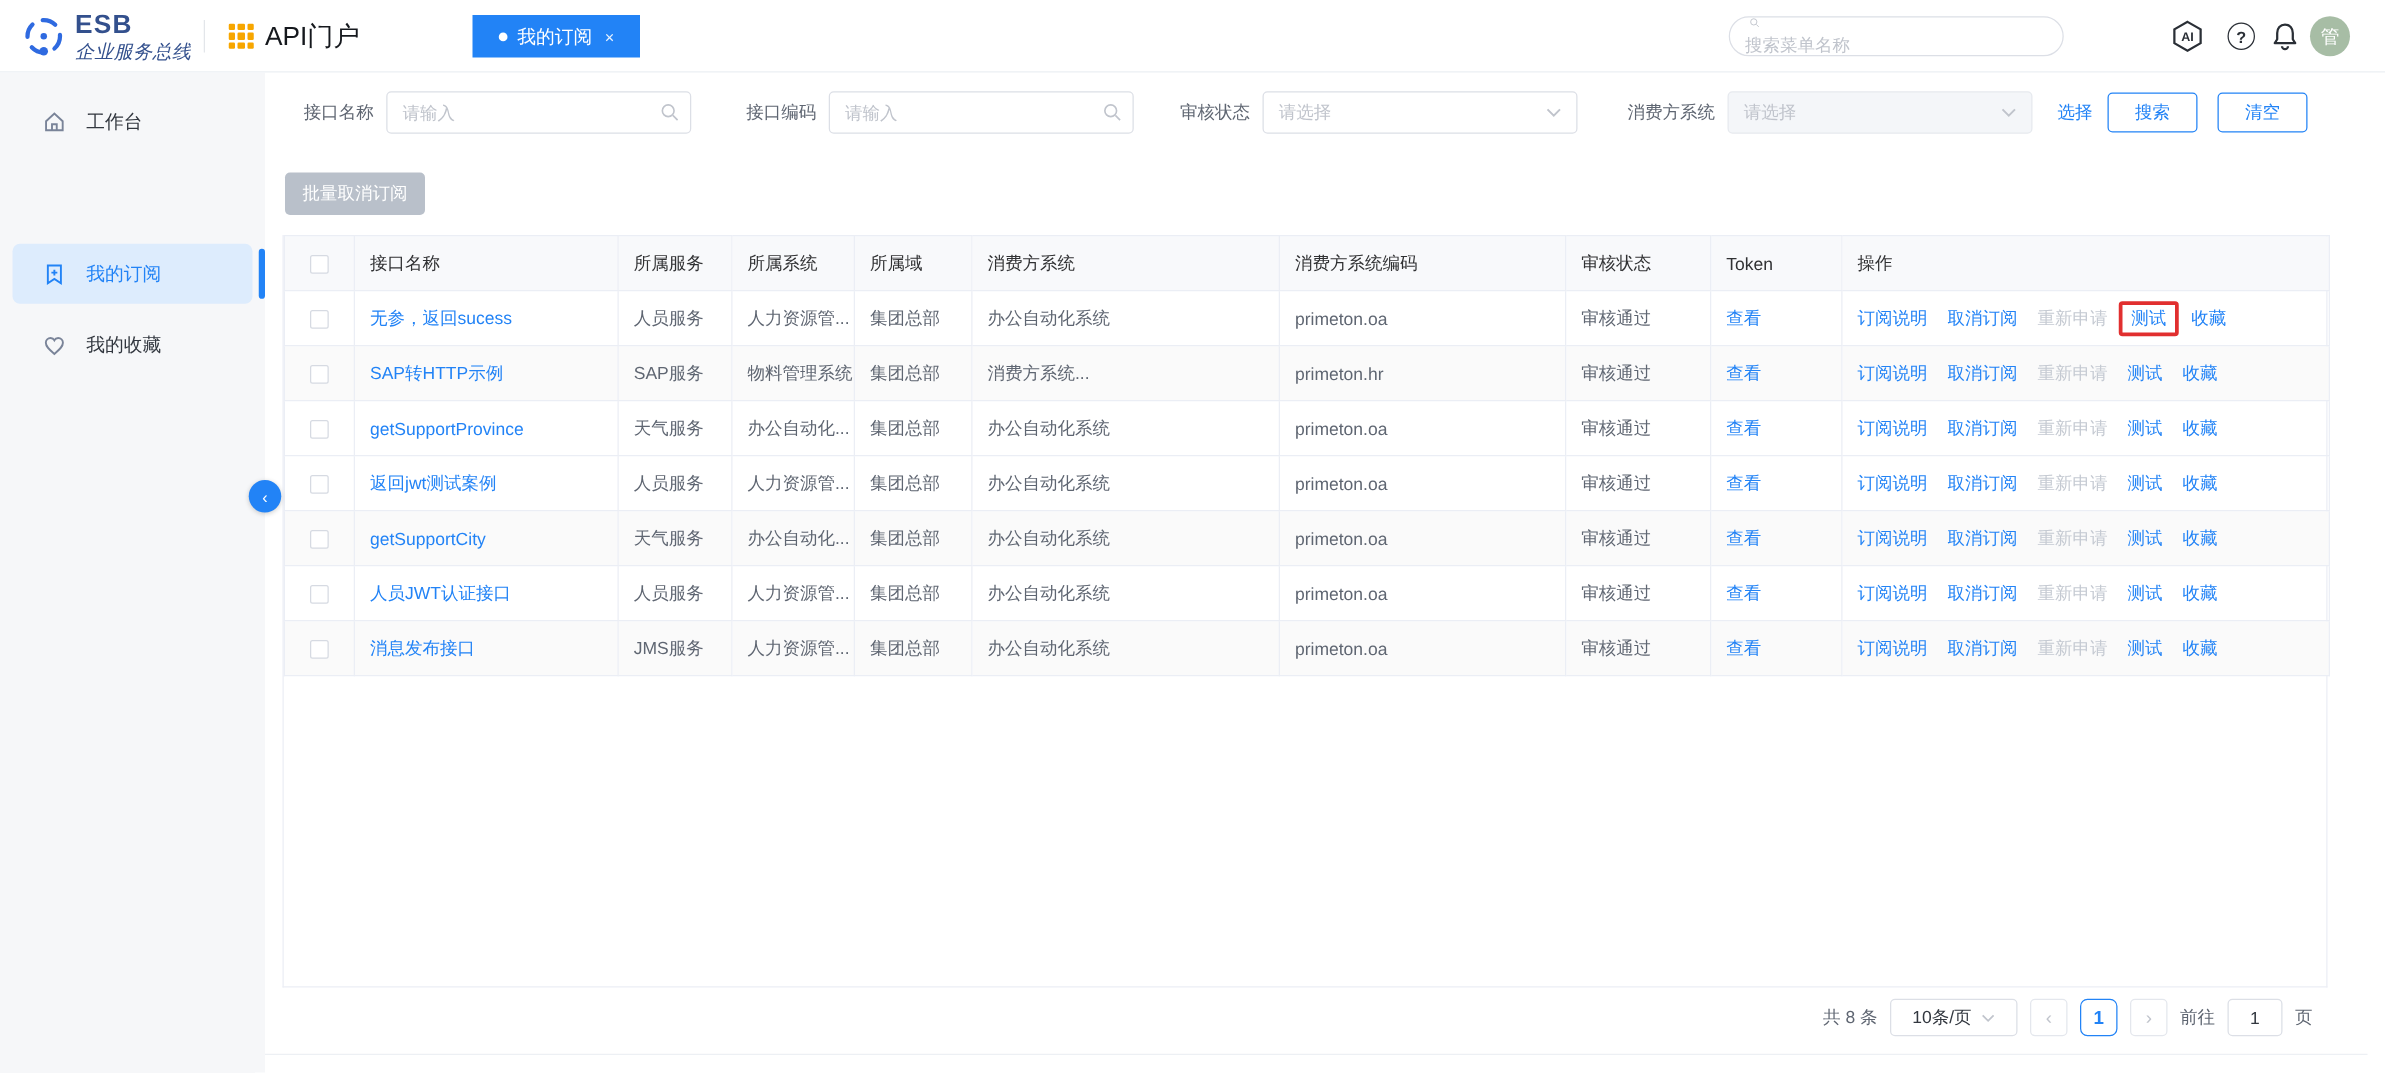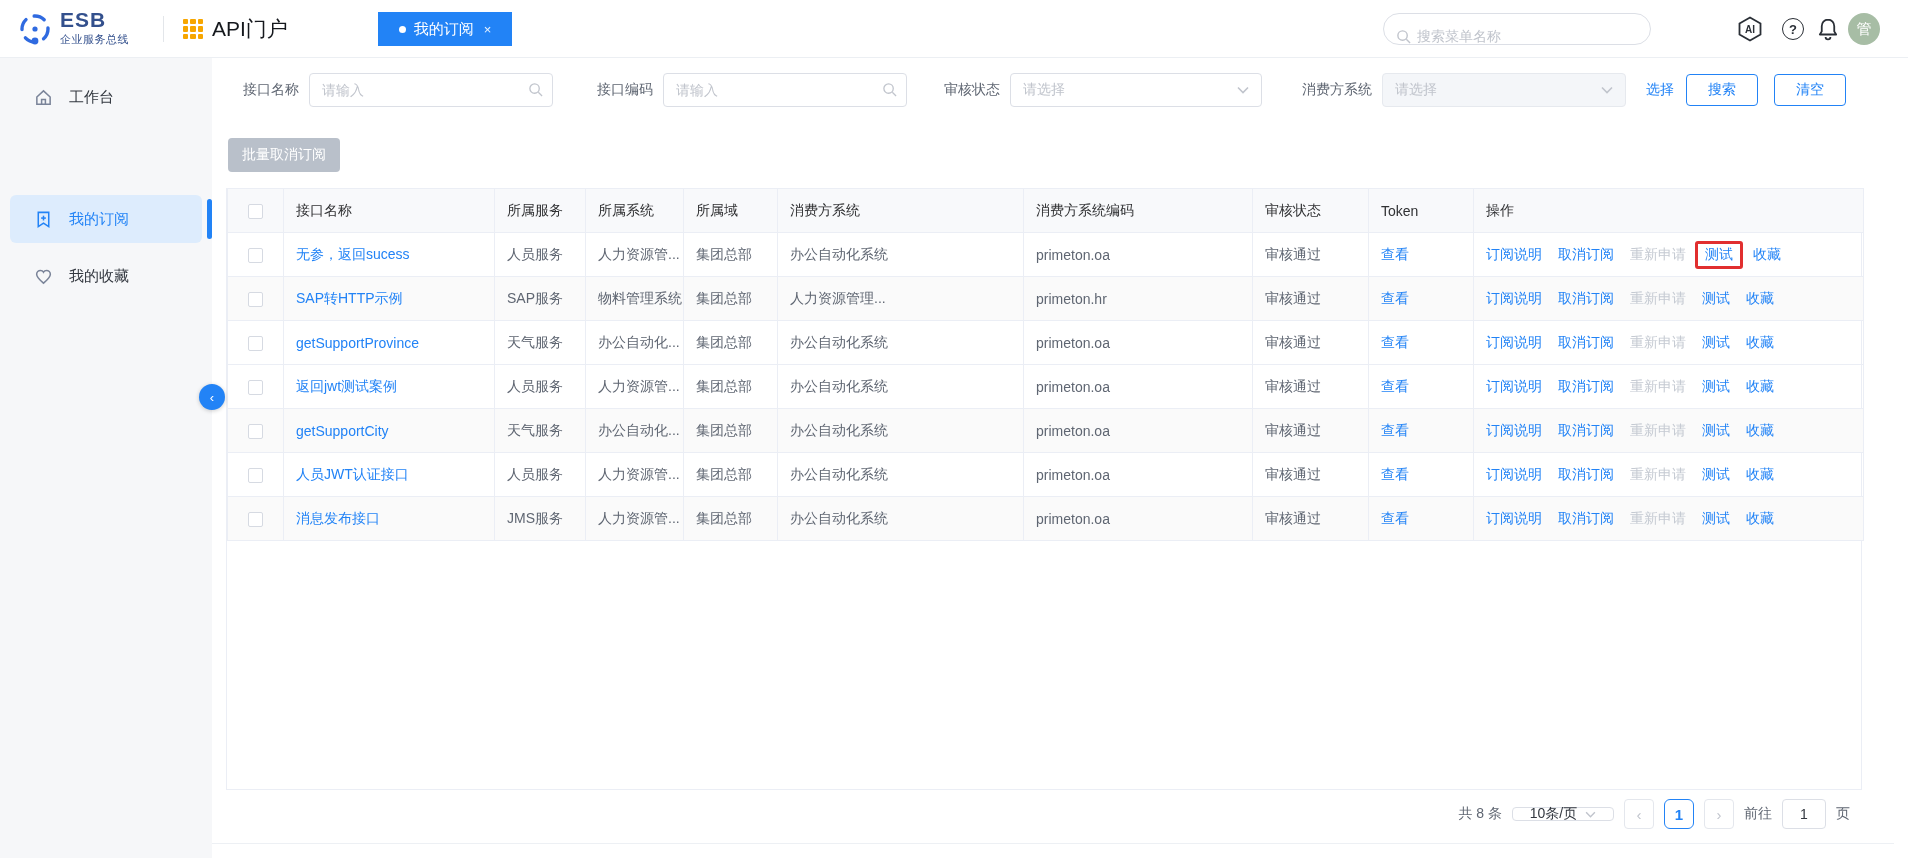--- a/index.html
+++ b/index.html
@@ -5,32 +5,32 @@
   * { margin:0; padding:0; box-sizing:border-box; }
   html,body { width:1908px; height:858px; overflow:hidden; background:#fff;
     font-family:"Liberation Sans","DejaVu Sans",sans-serif; font-size:14px; color:#32373f; }
 
   
   .topbar { position:absolute; left:0; top:0; width:1908px; height:58px; background:#fff;
     border-bottom:1px solid #eceff3; z-index:5; }
   .logo-icon { position:absolute; left:16px; top:10px; width:38px; height:38px; }
   .logo-text { position:absolute; left:60px; top:8px; color:#33508d; }
   .logo-title { font-size:21px; font-weight:800; letter-spacing:1px; line-height:24px; }
-  .logo-sub { font-size:11px; letter-spacing:.5px; }
+  .logo-sub { font-size:15px; letter-spacing:.5px;font-style:italic; }
   .v-div { position:absolute; left:163px; top:16px; width:1px; height:26px; background:#e3e6ea; }
   .grid-icon { position:absolute; left:183px; top:19px; width:20px; height:20px;
     display:grid; grid-template-columns:repeat(3,1fr); gap:2px; }
   .grid-icon span { background:#f7a600; border-radius:1px; }
   .portal-title { position:absolute; left:212px; top:15px; font-size:21px; font-weight:400; color:#15181d; }
   .tab { position:absolute; left:378px; top:12px; width:134px; height:34px; background:#2283f6;
     color:#fff; display:flex; align-items:center; justify-content:center; gap:8px; font-size:15px; }
   .tab .dot { width:7px; height:7px; border-radius:50%; background:#fff; }
   .tab .close { font-size:13px; opacity:.9; margin-left:2px; cursor:pointer; }
   .menu-search { position:absolute; left:1383px; top:13px; width:268px; height:32px;
-    border:1px solid #dcdfe6; border-radius:16px; display:flex; align-items:flex-end; padding:0 12px; gap:6px; }
+    border:1px solid #dcdfe6; border-radius:16px; display:flex; align-items:flex-start; padding:0 12px; gap:6px;flex-direction:column; }
   .menu-search input { border:none; outline:none; flex:1; font-size:14px; color:#333; background:transparent; }
   .menu-search input::placeholder { color:#c0c4cc; }
   .hd-ic { position:absolute; top:16px; cursor:pointer; }
   .help-circle { width:22px; height:22px; border:1.6px solid #2a2f36; border-radius:50%;
     display:flex; align-items:center; justify-content:center; font-size:13px; font-weight:700; color:#2a2f36; }
   .avatar { position:absolute; left:1848px; top:13px; width:32px; height:32px; border-radius:50%;
     background:#a7bda5; color:#fff; display:flex; align-items:center; justify-content:center; font-size:15px; cursor:pointer; }
 
   
   .sidebar { position:absolute; left:0; top:58px; width:212px; bottom:0; background:#f6f7f9; }
@@ -77,21 +77,21 @@
   tr.stripe td { background:#fafafa; }
   .cb-cell { text-align:center; padding:0; }
   .checkbox { width:15px; height:15px; border:1px solid #d6dae2; border-radius:2px; background:#fff;
     display:inline-block; vertical-align:middle; cursor:pointer; }
   .name-cell, .token-cell { color:#2283f6; cursor:pointer; }
   .op { color:#2283f6; margin-right:16px; cursor:pointer; display:inline-block; }
   .op.disabled { color:#c5cad2; cursor:not-allowed; }
   .op.red-box { border:3px solid #e12f2f; border-radius:3px; padding:2px 7px; margin:-6px 10px -6px -7px; }
 
   .pagination { position:absolute; top:741px; right:58px; display:flex; align-items:center; gap:10px; color:#5f6672; }
-  .pg-size { width:102px; height:14px; border:1px solid #dcdfe6; border-radius:4px; display:flex;
+  .pg-size { width:102px; height:30px; border:1px solid #dcdfe6; border-radius:4px; display:flex;
     align-items:center; justify-content:center; gap:8px; color:#32373f; cursor:pointer; }
   .pg-box { width:30px; height:30px; border:1px solid #e4e7ed; border-radius:4px; background:#fff;
     display:flex; align-items:center; justify-content:center; color:#c0c4cc; font-size:15px; cursor:pointer; }
   .pg-box.current { border:1px solid #2283f6; border-radius:6px; color:#2283f6; font-weight:700; }
   .pg-goto { width:44px; height:30px; border:1px solid #dcdfe6; border-radius:4px; text-align:center;
     font-size:14px; color:#32373f; outline:none; }
   .content-bottom-line { position:absolute; left:0; right:14px; top:785px; border-top:1px solid #edf0f4; }
 </style>
 </head>
 <body>
@@ -273,21 +273,21 @@
             <td>审核通过</td>
             <td class="token-cell">查看</td>
             <td class="ops-cell"><span class="op">订阅说明</span><span class="op">取消订阅</span><span class="op disabled">重新申请</span><span class="op red-box">测试</span><span class="op">收藏</span></td>
           </tr>
           <tr class="stripe">
             <td class="cb-cell"><span class="checkbox"></span></td>
             <td class="name-cell">SAP转HTTP示例</td>
             <td>SAP服务</td>
             <td>物料管理系统</td>
             <td>集团总部</td>
-            <td>人力资源管理...</td>
+            <td>消费方系统...</td>
             <td>primeton.hr</td>
             <td>审核通过</td>
             <td class="token-cell">查看</td>
             <td class="ops-cell"><span class="op">订阅说明</span><span class="op">取消订阅</span><span class="op disabled">重新申请</span><span class="op">测试</span><span class="op">收藏</span></td>
           </tr>
           <tr>
             <td class="cb-cell"><span class="checkbox"></span></td>
             <td class="name-cell">getSupportProvince</td>
             <td>天气服务</td>
             <td>办公自动化...</td>

